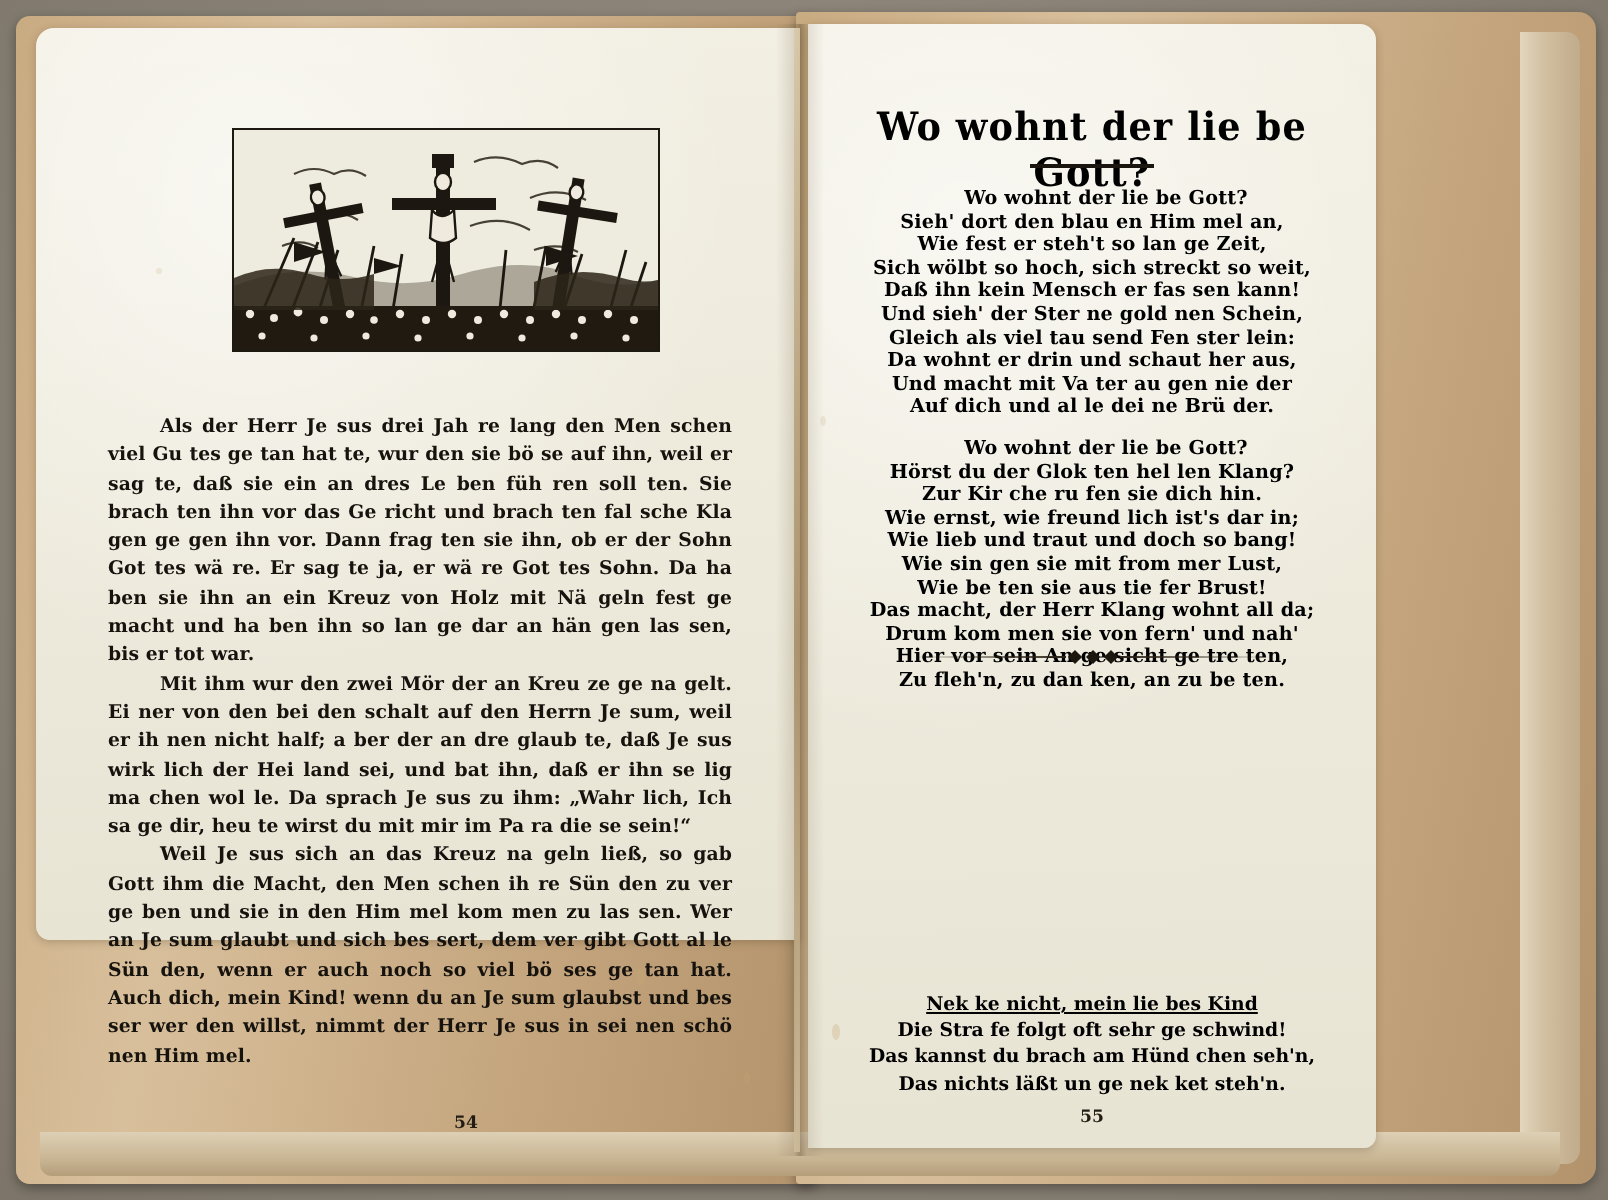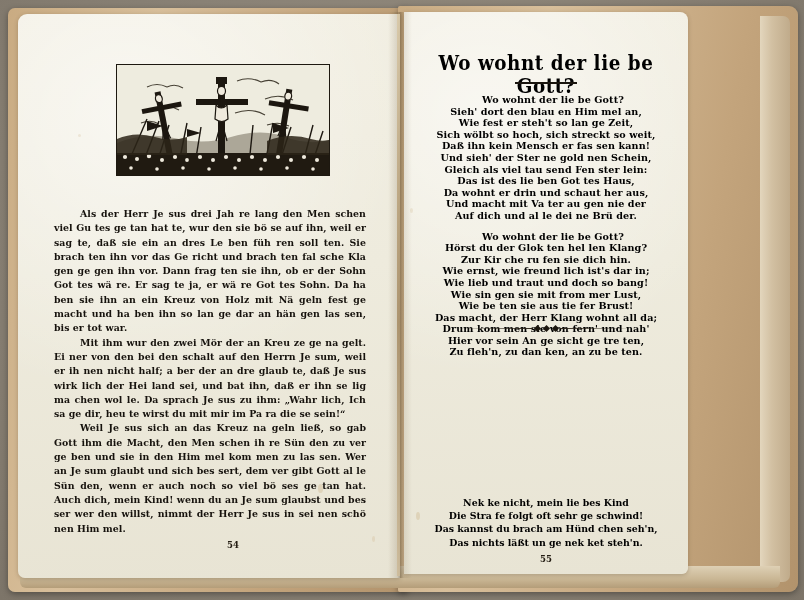--- a/index.html
+++ b/index.html
@@ -30,21 +30,21 @@
     background:linear-gradient(180deg,#ded0b5 0%,#c9b694 60%,#b49d79 100%);border-radius:0 0 6px 6px;}
 
   
   .leaf{
     position:absolute;
     background:
       radial-gradient(circle at 28% 18%, rgba(255,255,255,.55) 0%, rgba(255,255,255,0) 52%),
       linear-gradient(178deg,#f2efe3 0%,#eeebdd 45%,#e8e4d4 100%);
     box-shadow:0 1px 4px rgba(60,45,25,.25);
   }
-  #leaf-left{left:18px;top:14px;width:382px;height:564px;border-radius:9px 0 0 7px;}
+  #leaf-left{left:18px;top:14px;width:382px;height:456px;border-radius:9px 0 0 7px;}
   #leaf-right{left:404px;top:12px;width:284px;height:562px;border-radius:0 8px 6px 0;}
   
   #gutter{
     position:absolute;left:388px;top:12px;width:24px;height:566px;
     background:linear-gradient(90deg,rgba(120,100,70,0) 0%,rgba(120,100,70,.20) 38%,
       rgba(90,72,45,.42) 50%,rgba(120,100,70,.16) 64%,rgba(120,100,70,0) 100%);
   }
   #gutter-seam{
     position:absolute;left:397px;top:14px;width:3px;height:562px;
     background:linear-gradient(180deg,#d9c9a8,#b9a27c 35%,#a98f68 55%,#cdbb9a);
@@ -79,21 +79,21 @@
   #ornament{position:absolute;left:50%;top:314px;margin-left:-90px;
     width:180px;height:5px;display:flex;align-items:center;justify-content:center;}
   #ornament .bar{height:1px;flex:1;background:linear-gradient(90deg,rgba(40,32,20,0),#2a2218);}
   #ornament .bar.r{background:linear-gradient(90deg,#2a2218,rgba(40,32,20,0));}
   #ornament .dia{width:5px;height:5px;background:#1b160e;transform:rotate(45deg);margin:0 2px;}
 
   .caption{
     position:absolute;left:0;right:0;text-align:center;
     font-size:9.4px;line-height:13.2px;font-weight:700;
   }
-  .caption .ln.first{}
+  .caption .ln.first{text-decoration:underline;}
 
   .bodytext{
     position:absolute;
     font-size:9.4px;line-height:14.3px;font-weight:700;
     text-align:justify;text-align-last:left;
     color:#16120d;
     letter-spacing:.05px;
   }
   .bodytext p{margin:0;text-indent:26px;}
 
@@ -219,42 +219,41 @@
         </g>
       </svg>
     </div>
 
     <div class="bodytext" id="left-body" style="left:36px;top:193px;width:312px;">
       <p>Als der Herr Je sus drei Jah re lang den Men schen viel Gu tes ge tan hat te, wur den sie bö se auf ihn, weil er sag te, daß sie ein an dres Le ben füh ren soll ten. Sie brach ten ihn vor das Ge richt und brach ten fal sche Kla gen ge gen ihn vor. Dann frag ten sie ihn, ob er der Sohn Got tes wä re. Er sag te ja, er wä re Got tes Sohn. Da ha ben sie ihn an ein Kreuz von Holz mit Nä geln fest ge macht und ha ben ihn so lan ge dar an hän gen las sen, bis er tot war.</p>
       <p>Mit ihm wur den zwei Mör der an Kreu ze ge na gelt. Ei ner von den bei den schalt auf den Herrn Je sum, weil er ih nen nicht half; a ber der an dre glaub te, daß Je sus wirk lich der Hei land sei, und bat ihn, daß er ihn se lig ma chen wol le. Da sprach Je sus zu ihm: „Wahr lich, Ich sa ge dir, heu te wirst du mit mir im Pa ra die se sein!“</p>
       <p>Weil Je sus sich an das Kreuz na geln ließ, so gab Gott ihm die Macht, den Men schen ih re Sün den zu ver ge ben und sie in den Him mel kom men zu las sen. Wer an Je sum glaubt und sich bes sert, dem ver gibt Gott al le Sün den, wenn er auch noch so viel bö ses ge tan hat. Auch dich, mein Kind! wenn du an Je sum glaubst und bes ser wer den willst, nimmt der Herr Je sus in sei nen schö nen Him mel.</p>
     </div>
 
-    <div class="folio" style="top:526px;padding-left:48px;">54</div>
+    <div class="folio" style="top:543px;padding-left:48px;">54</div>
 
     <div class="fox" style="left:300px;top:470px;width:5px;height:9px;"></div>
     <div class="fox" style="left:354px;top:522px;width:3px;height:6px;opacity:.22;"></div>
     <div class="fox" style="left:60px;top:120px;width:3px;height:3px;opacity:.2;"></div>
   </div>
 
   <div class="leaf" id="leaf-right">
 
     <div class="frak" id="page-title">Wo wohnt der lie be Gott?</div>
     <div id="title-rule"></div>
 
     <div class="poem" style="top:82px;">
       <div class="stanza">
         <div class="ln first">Wo wohnt der lie be Gott?</div>
         <div class="ln">Sieh' dort den blau en Him mel an,</div>
         <div class="ln">Wie fest er steh't so lan ge Zeit,</div>
         <div class="ln">Sich wölbt so hoch, sich streckt so weit,</div>
         <div class="ln">Daß ihn kein Mensch er fas sen kann!</div>
         <div class="ln">Und sieh' der Ster ne gold nen Schein,</div>
         <div class="ln">Gleich als viel tau send Fen ster lein:</div>
-        <div class="ln">Das ist des lie ben Got tes Haus,</div>
         <div class="ln">Da wohnt er drin und schaut her aus,</div>
         <div class="ln">Und macht mit Va ter au gen nie der</div>
         <div class="ln">Auf dich und al le dei ne Brü der.</div>
       </div>
       <div class="stanza">
         <div class="ln first">Wo wohnt der lie be Gott?</div>
         <div class="ln">Hörst du der Glok ten hel len Klang?</div>
         <div class="ln">Zur Kir che ru fen sie dich hin.</div>
         <div class="ln">Wie ernst, wie freund lich ist's dar in;</div>
         <div class="ln">Wie lieb und traut und doch so bang!</div>

